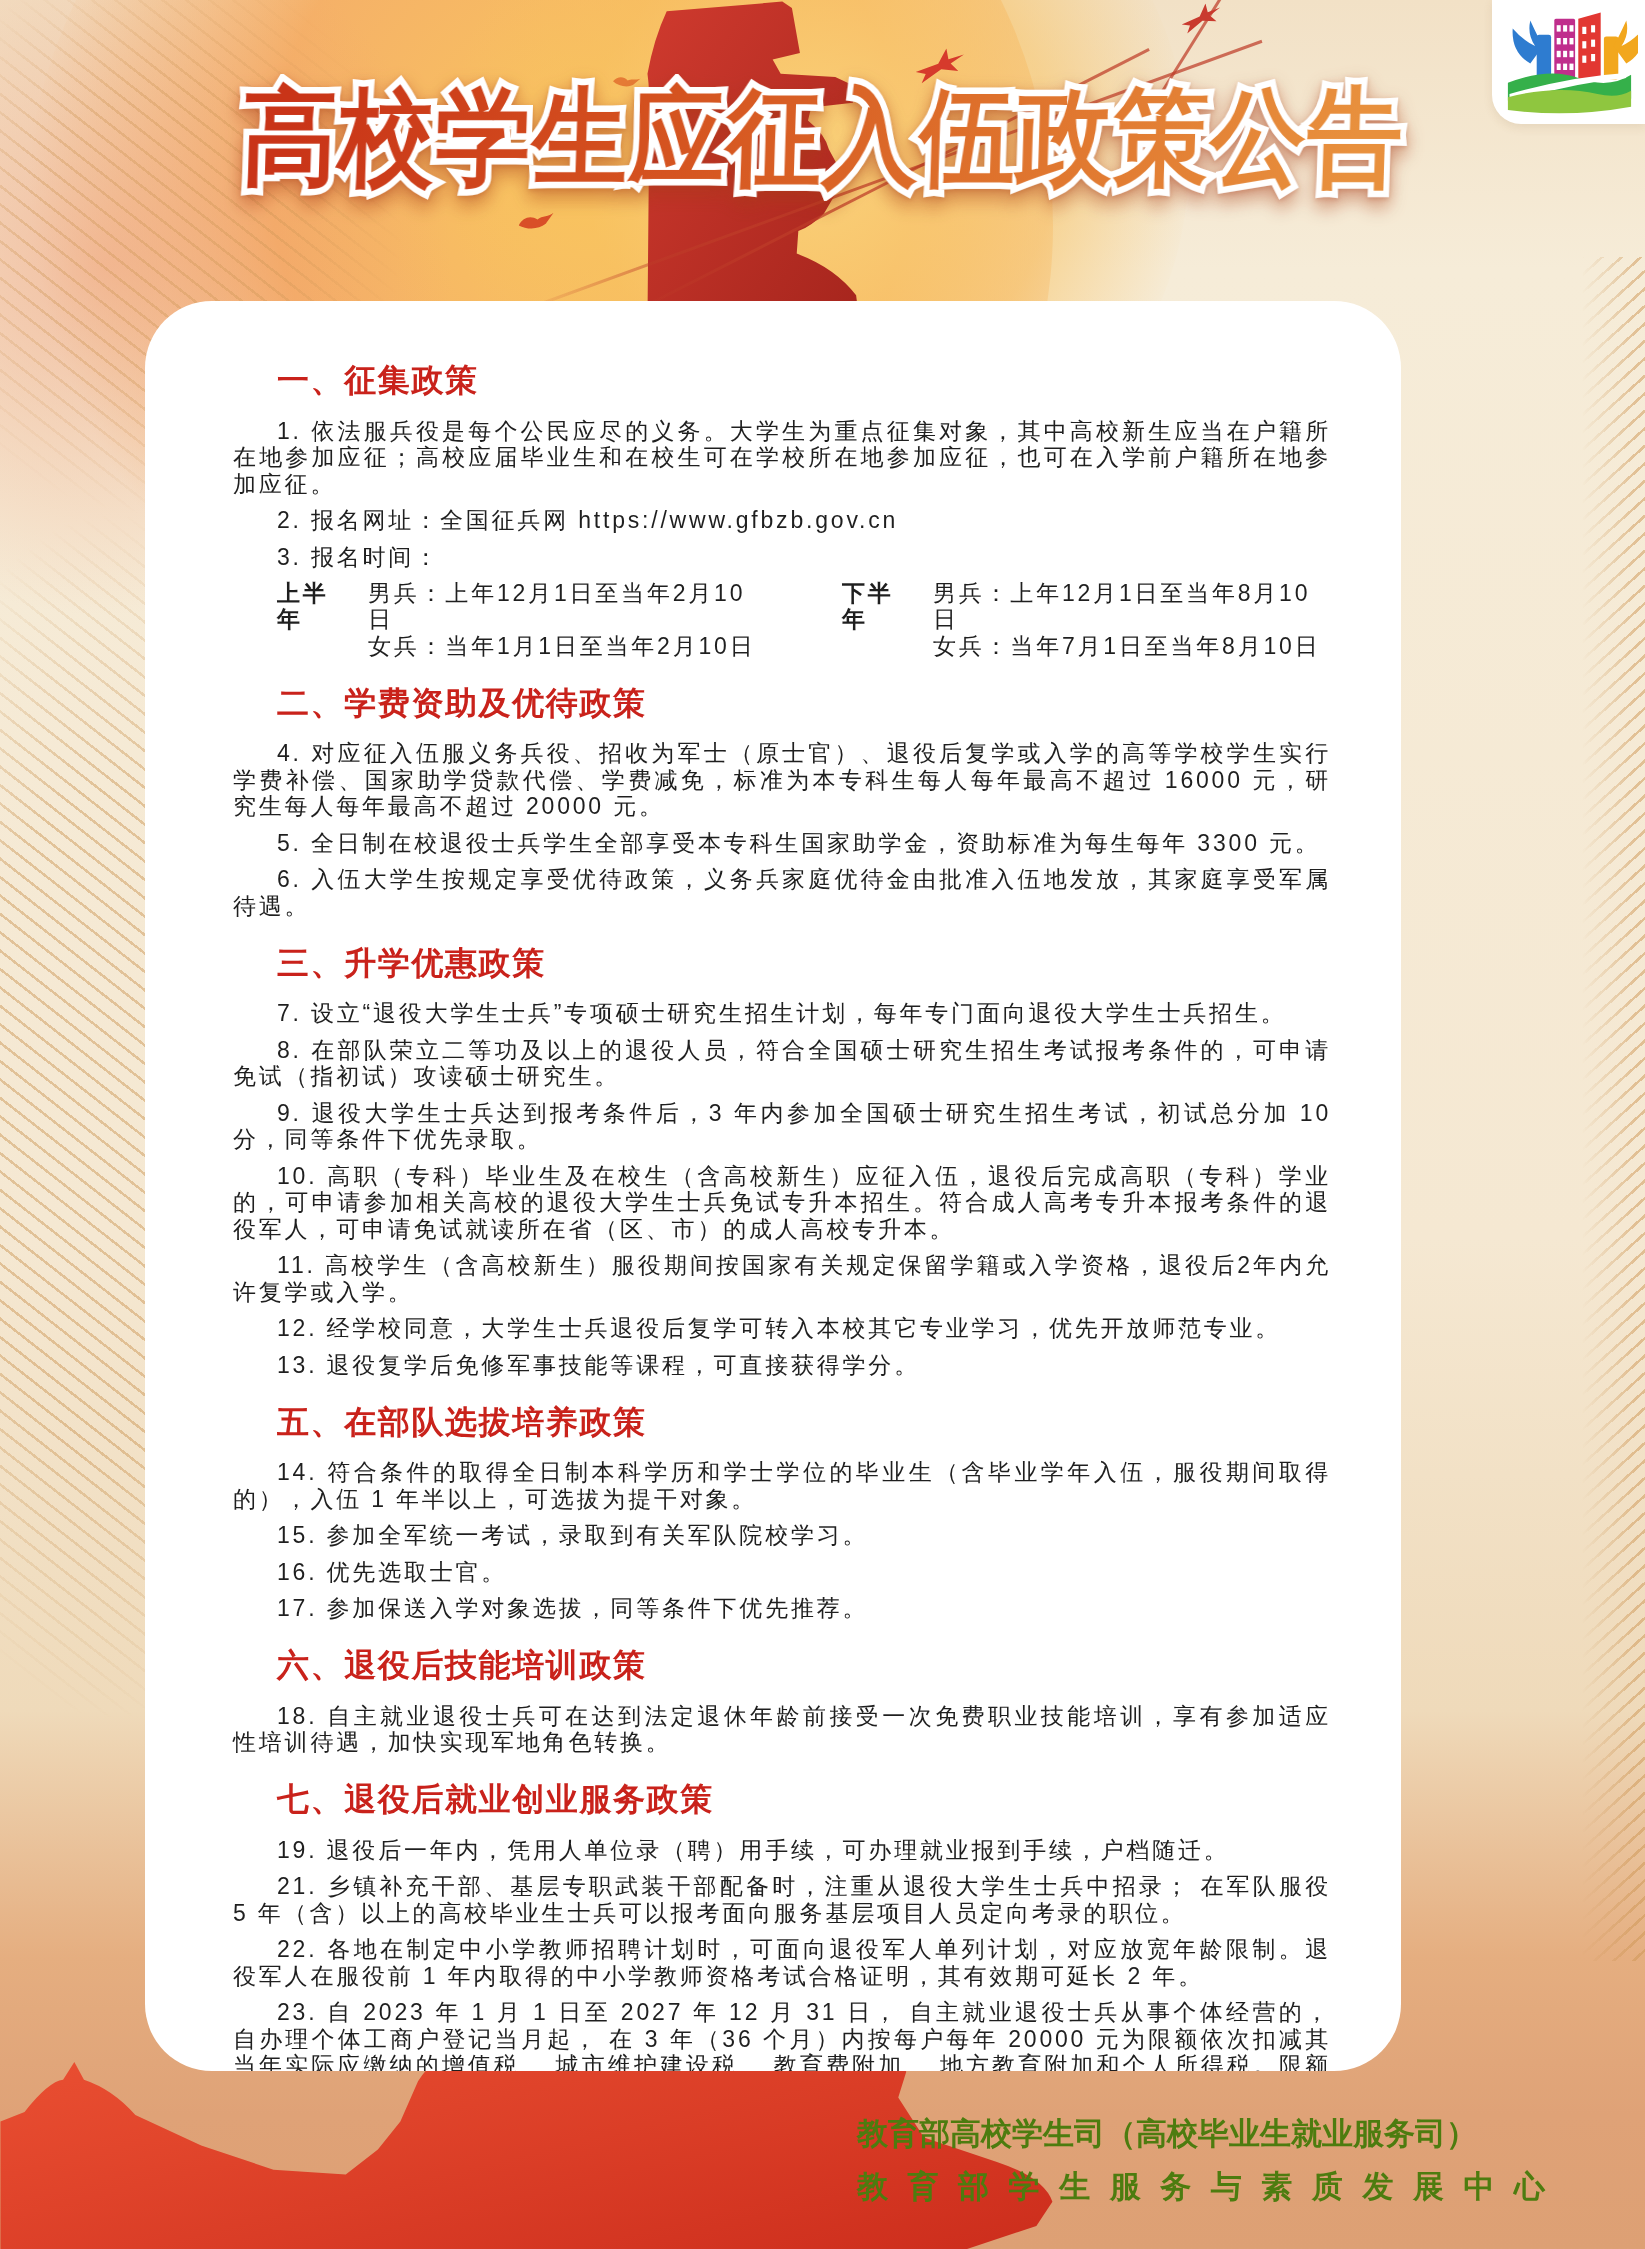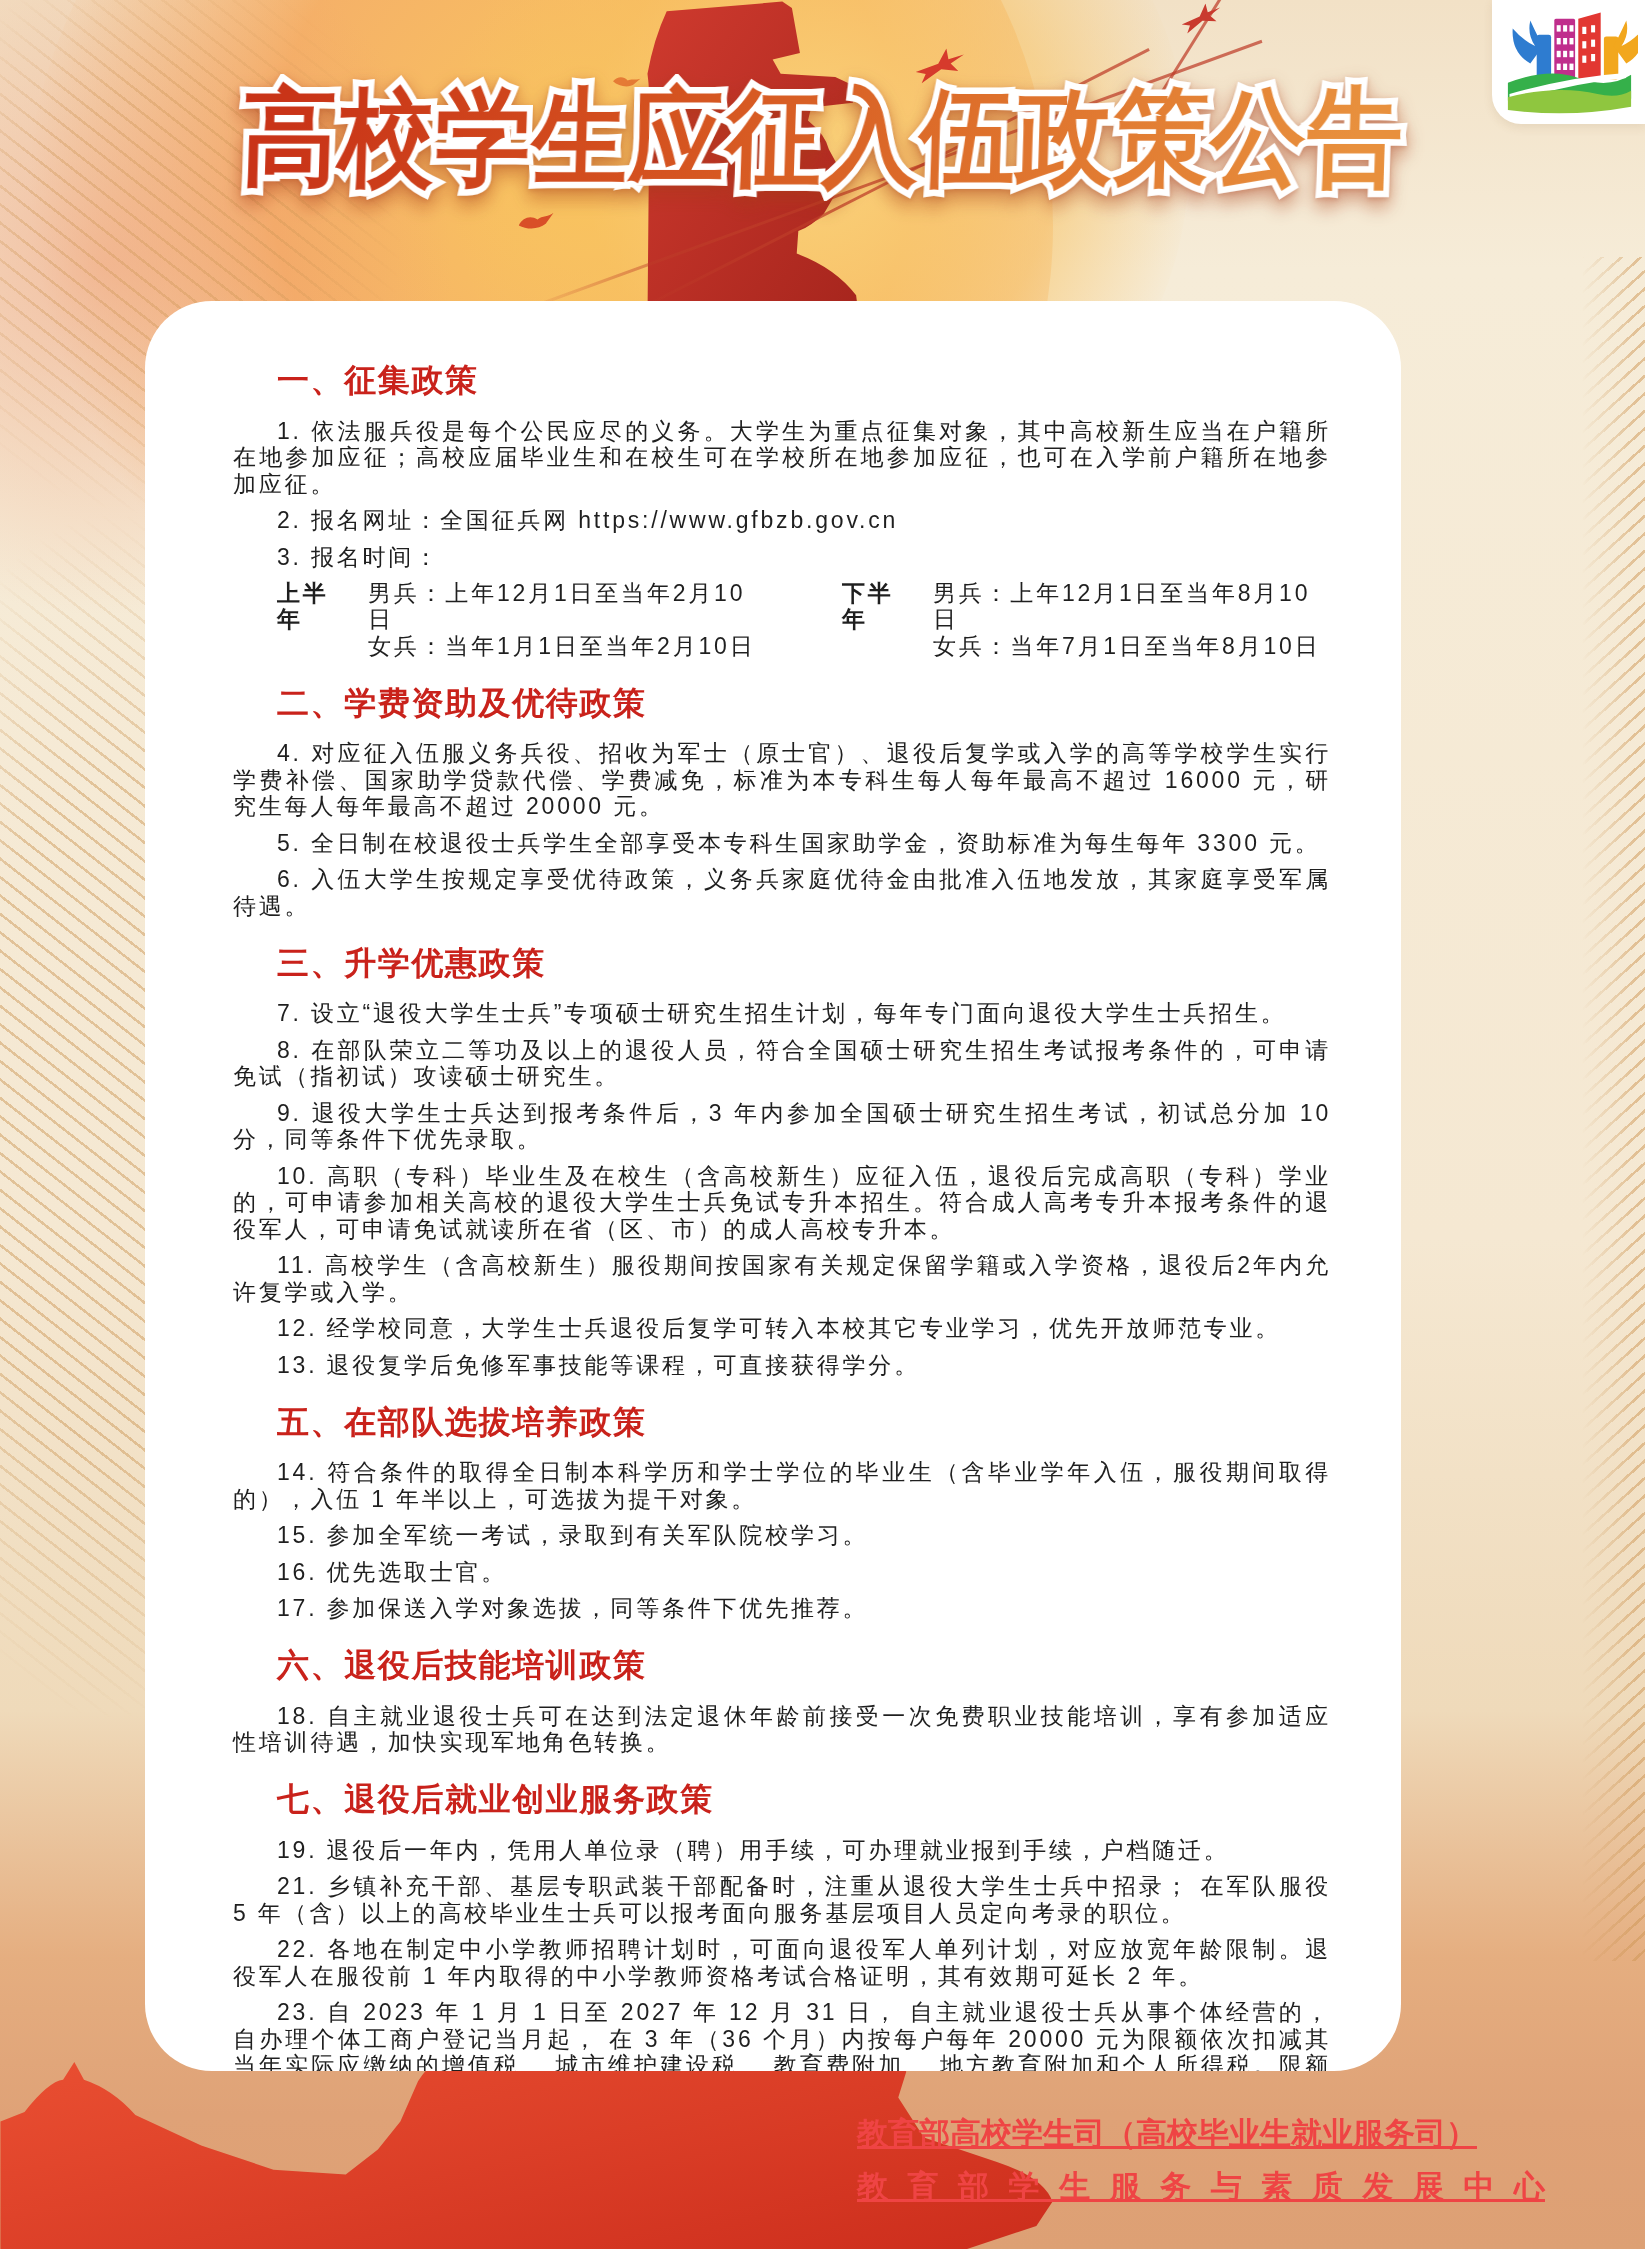--- a/index.html
+++ b/index.html
@@ -93,21 +93,21 @@
   .schedule{display:flex;gap:76px;margin:9.6px 0 0 44px;}
   .sch-col{display:flex;gap:14.5px;}
   .sch-label{font-size:23px;font-weight:800;letter-spacing:2.8px;color:var(--body-text);line-height:26.5px;}
   .sch-lines{display:flex;flex-direction:column;}
   .sch-lines div{font-size:23px;line-height:26.5px;letter-spacing:2.8px;color:var(--body-text);}
 
   .gate{position:absolute;left:0;bottom:0;width:1085px;height:265px;z-index:2;}
 
   .footer{
     position:absolute;right:101px;bottom:37px;width:688px;z-index:3;
-    color:#ef4444;font-weight:800;font-size:31px;line-height:53px;text-align:justify;text-decoration:underline;
+    color:#4d7c0f;font-weight:800;font-size:31px;line-height:53px;text-align:justify;
   }
   .footer .f1{white-space:nowrap;}
   .footer .f2{text-align:justify;text-align-last:justify;}
 </style>
 </head>
 <body>
 
 <div class="bg"></div>
 <div class="sun-a"></div>
 <div class="sun-b"></div>

